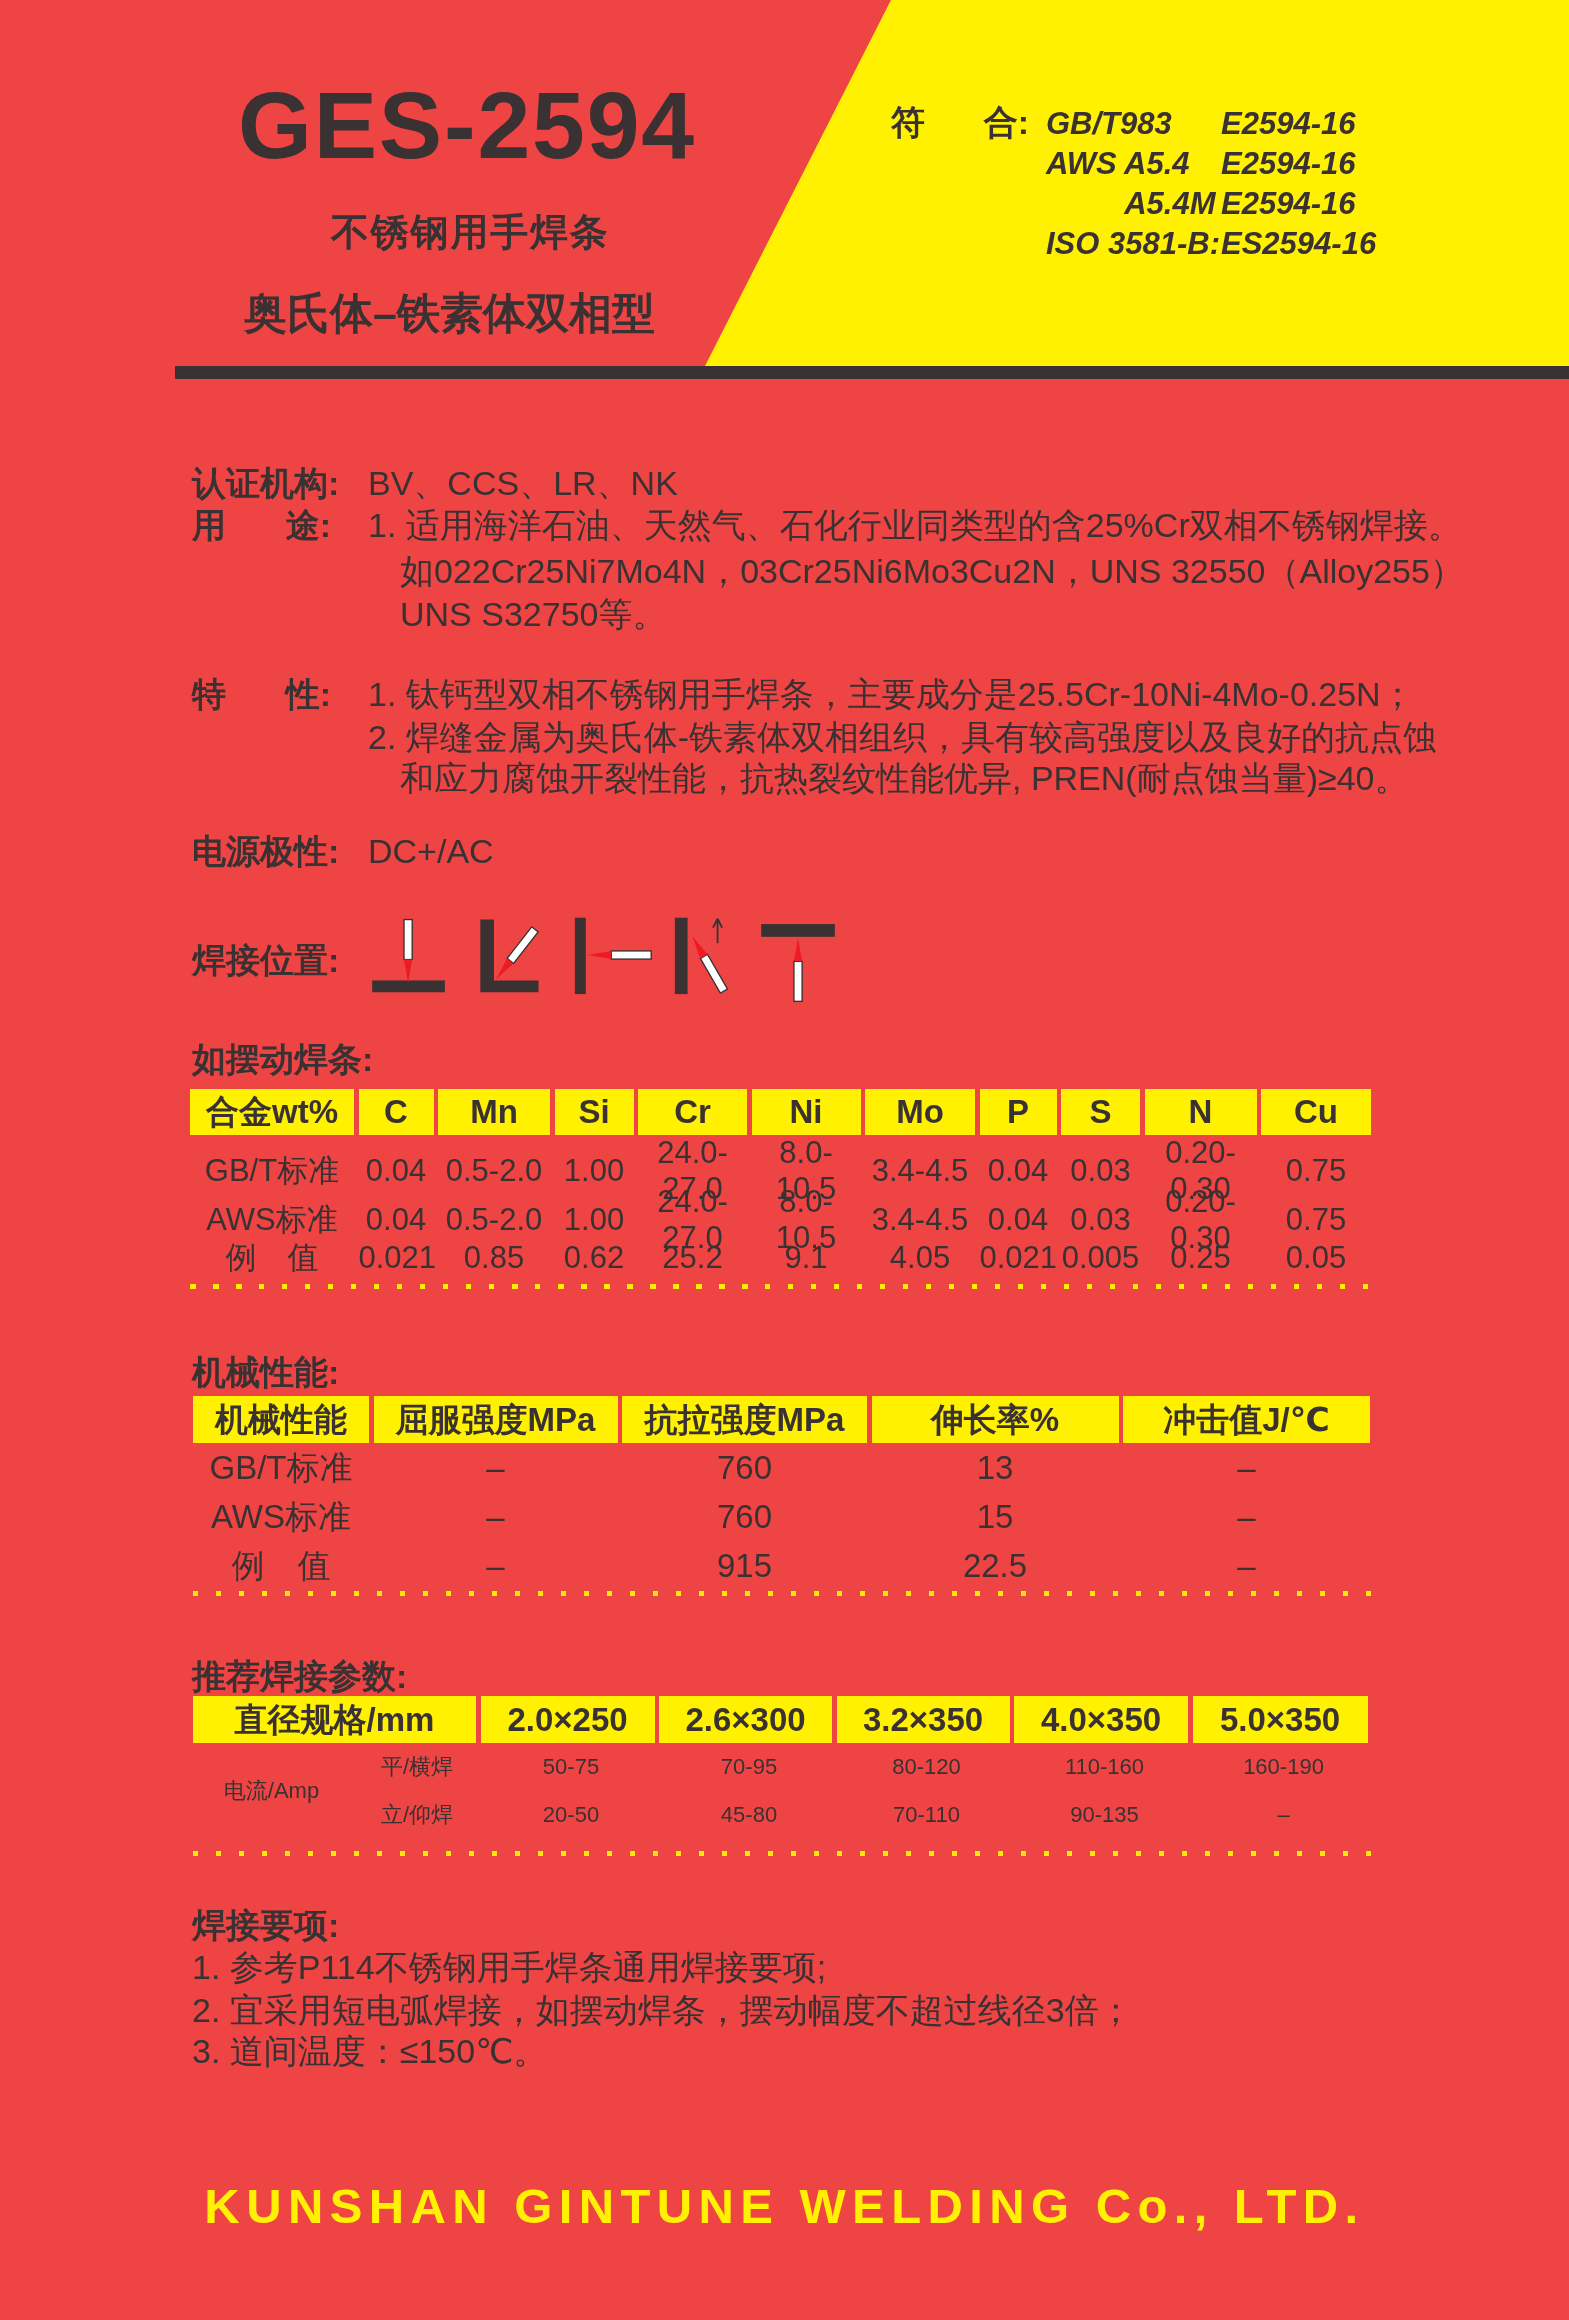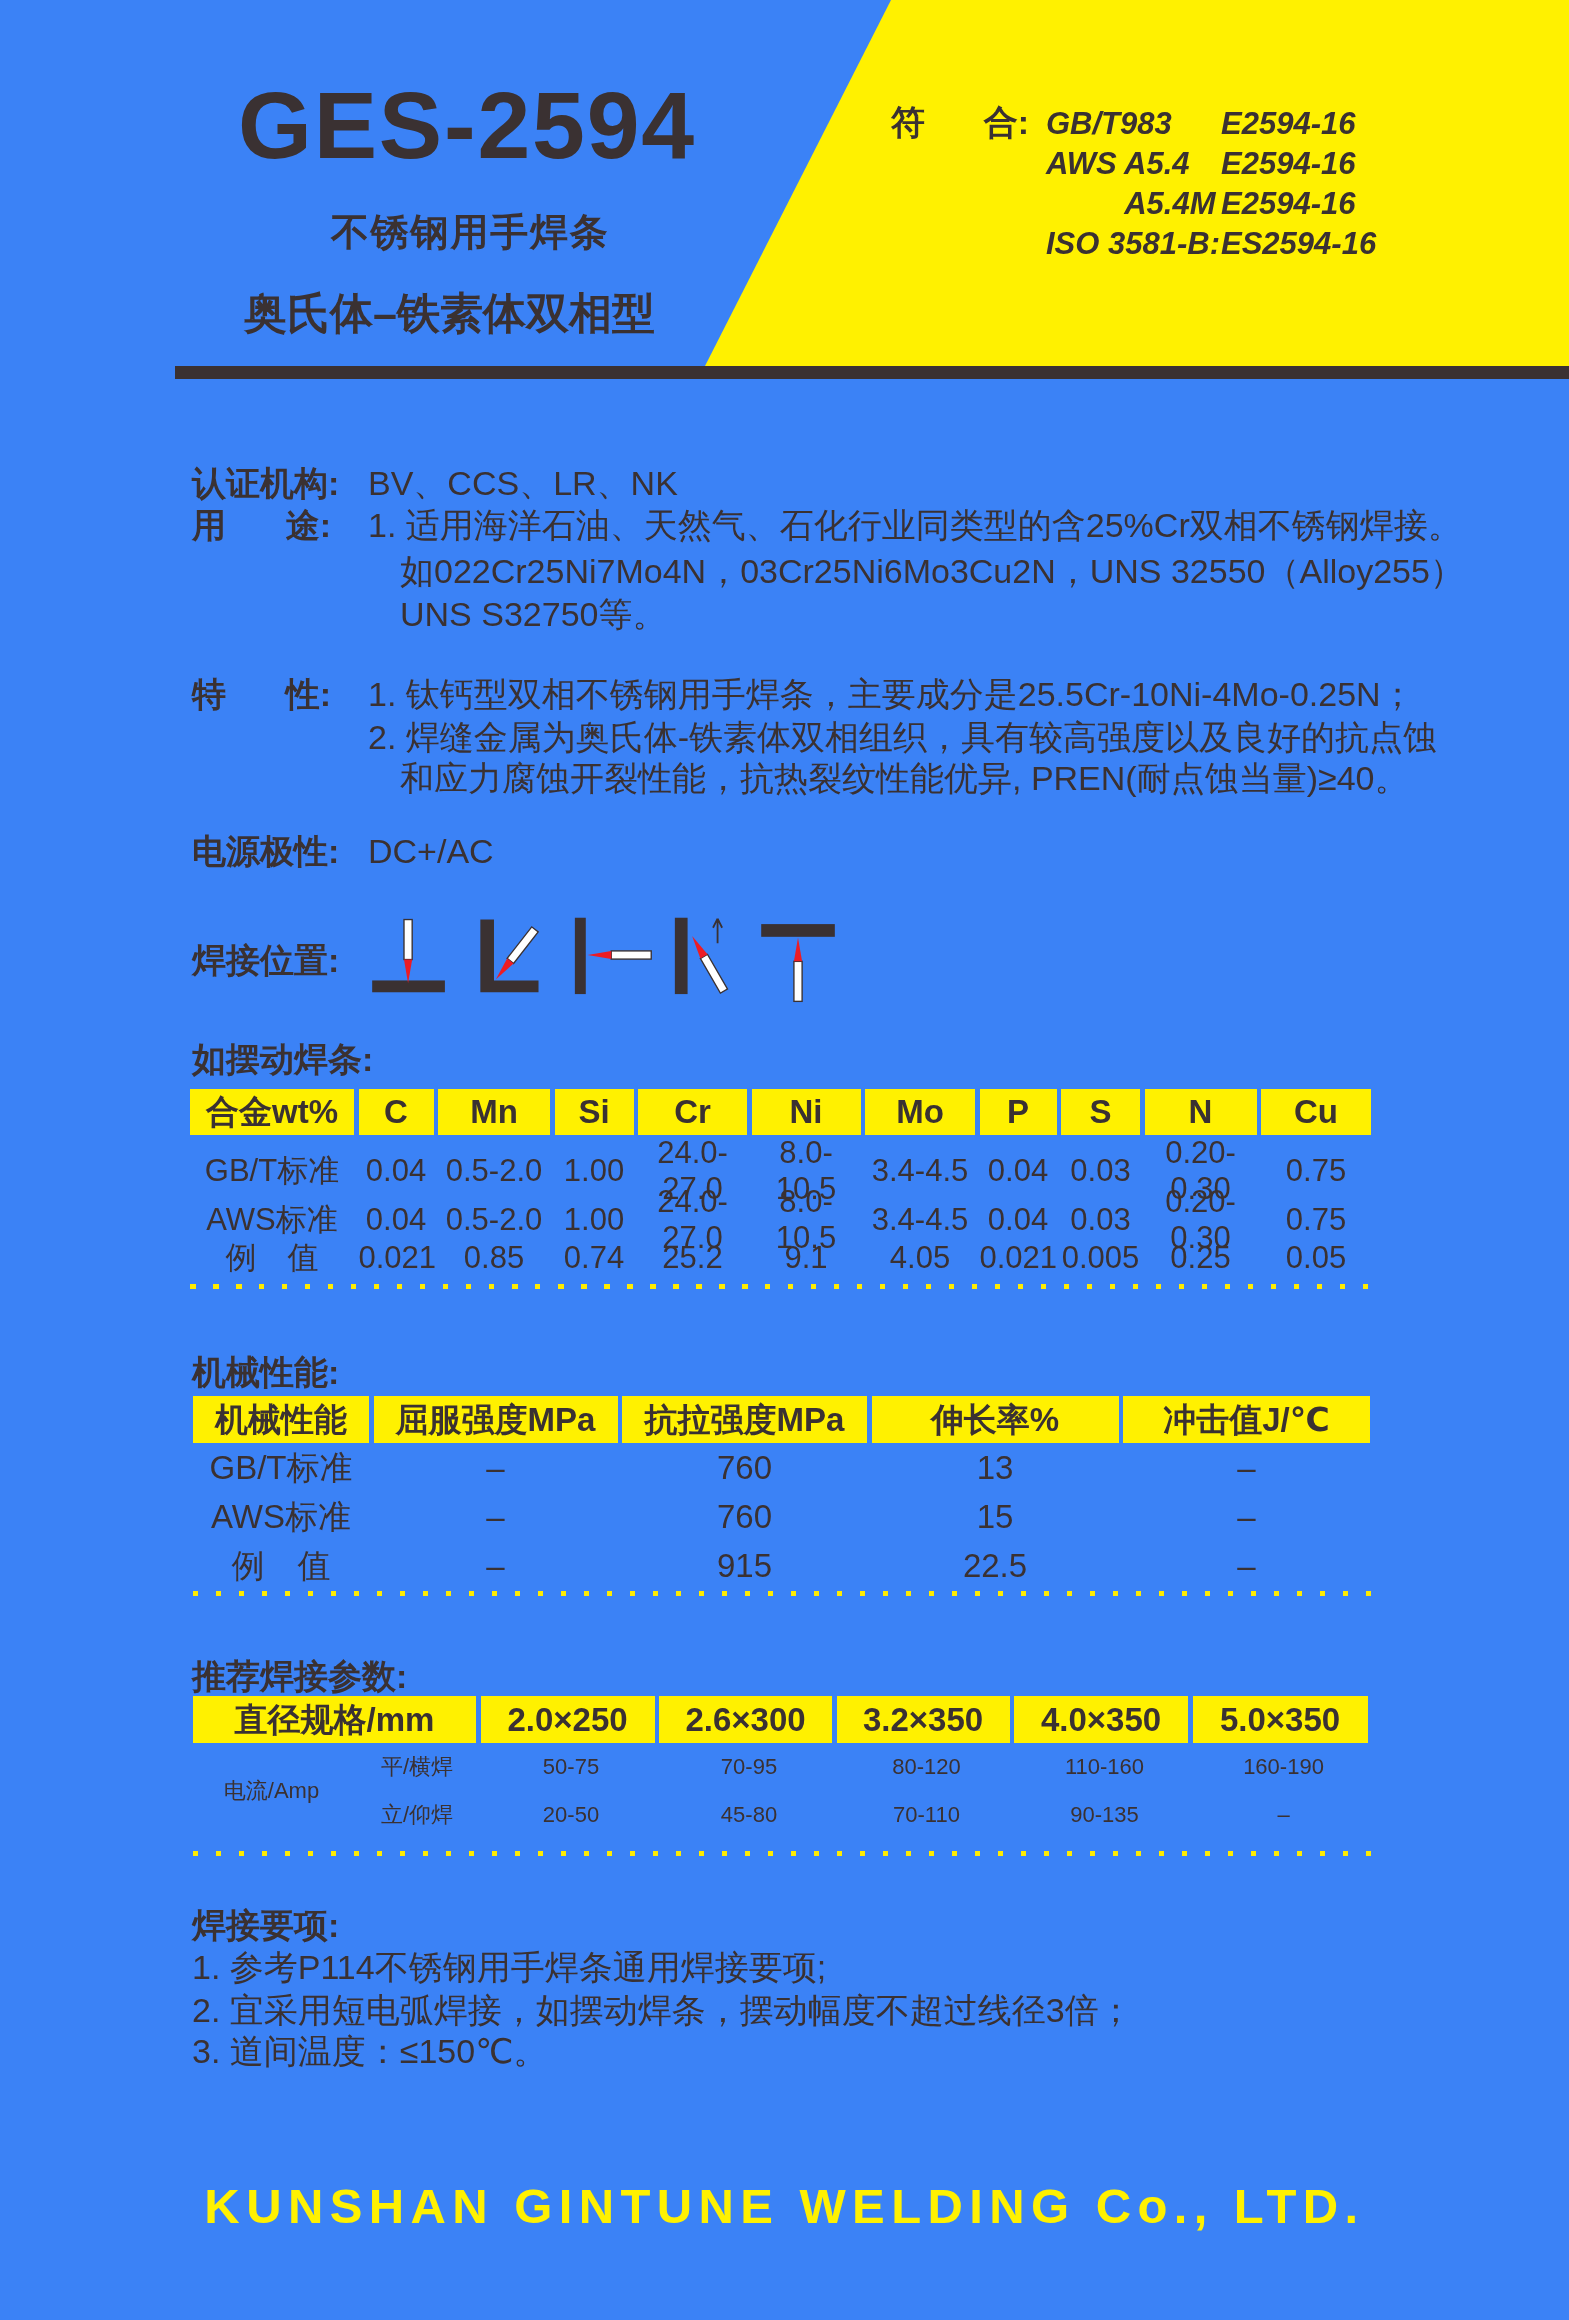--- a/index.html
+++ b/index.html
@@ -1,16 +1,16 @@
 <!DOCTYPE html>
 <html style="font-size:14.5px"><head>
 <meta charset="utf-8">
 <style>
   html,body{margin:0;padding:0;background:#9a9a9a;}
-  .page{position:relative;width:1569px;height:2320px;background:#3b82f6;margin:0 auto;
+  .page{position:relative;width:1569px;height:2320px;background:#ef4444;margin:0 auto;
         font-family:"Liberation Sans","DejaVu Sans",sans-serif;color:#3a3132;overflow:hidden;}
   .abs{position:absolute;line-height:1.15;}
   .b{font-weight:700;}
 
   
   .yellow-wedge{position:absolute;left:0;top:0;width:1569px;height:366px;background:#fff100;
                 clip-path:polygon(891px 0px,1569px 0px,1569px 366px,705px 366px);}
   .main-title{position:absolute;left:238px;top:76px;font-size:95px;letter-spacing:1.8px;line-height:1.05;}
   .subtitle{position:absolute;left:331px;top:207px;font-size:38px;font-weight:700;letter-spacing:1.8px;}
   .type-line{position:absolute;left:244px;top:285px;font-size:43px;font-weight:700;}
@@ -175,21 +175,21 @@
       <div>3.4-4.5</div>
       <div>0.04</div>
       <div>0.03</div>
       <div>0.20-0.30</div>
       <div>0.75</div>
     </div>
     <div class="grid-r chem-cols">
       <div>例　值</div>
       <div>0.021</div>
       <div>0.85</div>
-      <div>0.74</div>
+      <div>0.62</div>
       <div>25.2</div>
       <div>9.1</div>
       <div>4.05</div>
       <div>0.021</div>
       <div>0.005</div>
       <div>0.25</div>
       <div>0.05</div>
     </div>
   </div>
   <div class="dotted" style="left:190px;top:1284px;width:1182px;"></div>

